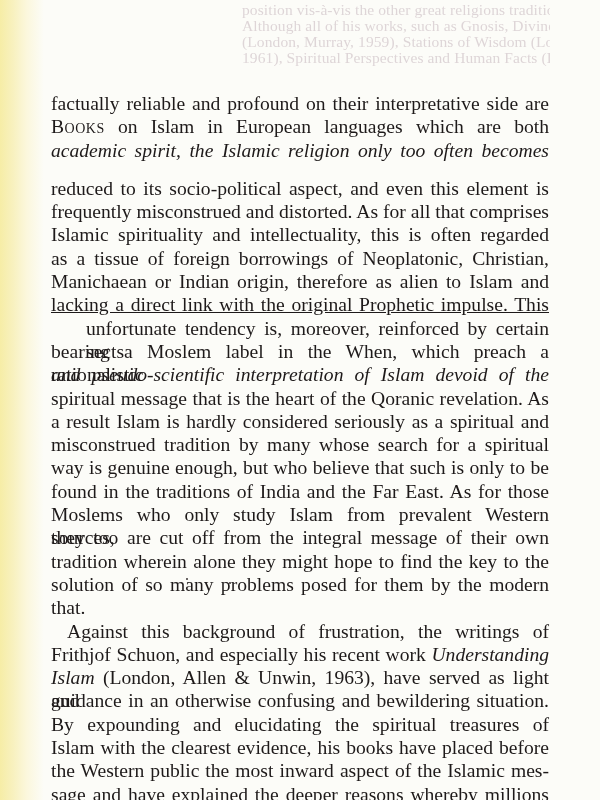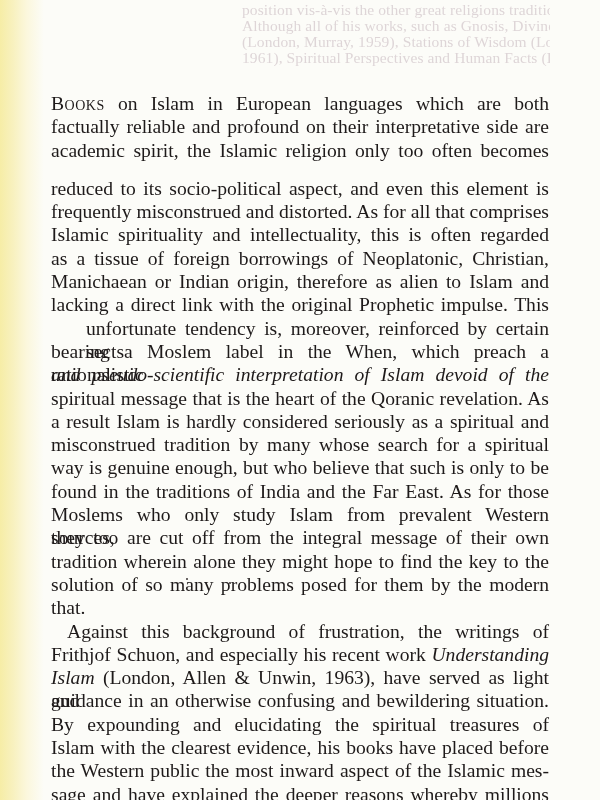--- a/index.html
+++ b/index.html
@@ -85,29 +85,29 @@
 
 <div class="bleed">
   <span class="bl">position vis-à-vis the other great religions traditional humanity.</span>
   <span class="bl">Although all of his works, such as Gnosis, Divine Wisdom</span>
   <span class="bl">(London, Murray, 1959), Stations of Wisdom (London, Murray,</span>
   <span class="bl">1961), Spiritual Perspectives and Human Facts (London, Faber,</span>
 </div>
 
 <div class="text-block">
   <div>
+    <span class="line" style="white-space: normal;">factually reliable and profound on their interpretative side are</span>
     <span class="line" style="white-space: normal;"><span class="smallcaps">Books</span><span> on Islam in European languages which are both</span></span>
-    <span class="line" style="white-space: normal;">factually reliable and profound on their interpretative side are</span>
-    <span class="line" style="white-space: normal;">academic spirit, the Islamic religion only too often becomes</span>
+    <span class="line" style="white-space: normal; font-style: italic;">academic spirit, the Islamic religion only too often becomes</span>
     <span class="line" style="white-space: normal; margin-top: 15px;">reduced to its socio-political aspect, and even this element is</span>
     <span class="line" style="white-space: normal;">frequently misconstrued and distorted. As for all that comprises</span>
     <span class="line" style="white-space: normal;">Islamic spirituality and intellectuality, this is often regarded</span>
     <span class="line" style="white-space: normal;">as a tissue of foreign borrowings of Neoplatonic, Christian,</span>
     <span class="line" style="white-space: normal;">Manichaean or Indian origin, therefore as alien to Islam and</span>
-    <span class="line" style="white-space: normal;">lacking a direct link with the original Prophetic impulse. This</span>
+    <span class="line" style="white-space: normal; text-decoration: underline;">lacking a direct link with the original Prophetic impulse. This</span>
     <span class="line" style="white-space: normal; margin-left: 35px;">unfortunate tendency is, moreover, reinforced by certain sects</span>
     <span class="line" style="white-space: normal;">bearing a Moslem label in the When, which preach a rationalistic</span>
     <span class="line" style="white-space: normal; font-style: italic;">and pseudo-scientific interpretation of Islam devoid of the</span>
     <span class="line" style="white-space: normal;">spiritual message that is the heart of the Qoranic revelation. As</span>
     <span class="line" style="white-space: normal;">a result Islam is hardly considered seriously as a spiritual and</span>
     <span class="line" style="white-space: normal;">misconstrued tradition by many whose search for a spiritual</span>
     <span class="line" style="white-space: normal;">way is genuine enough, but who believe that such is only to be</span>
     <span class="line" style="white-space: normal;">found in the traditions of India and the Far East. As for those</span>
     <span class="line" style="white-space: normal;">Moslems who only study Islam from prevalent Western sources,</span>
     <span class="line" style="white-space: normal;">they too are cut off from the integral message of their own</span>

